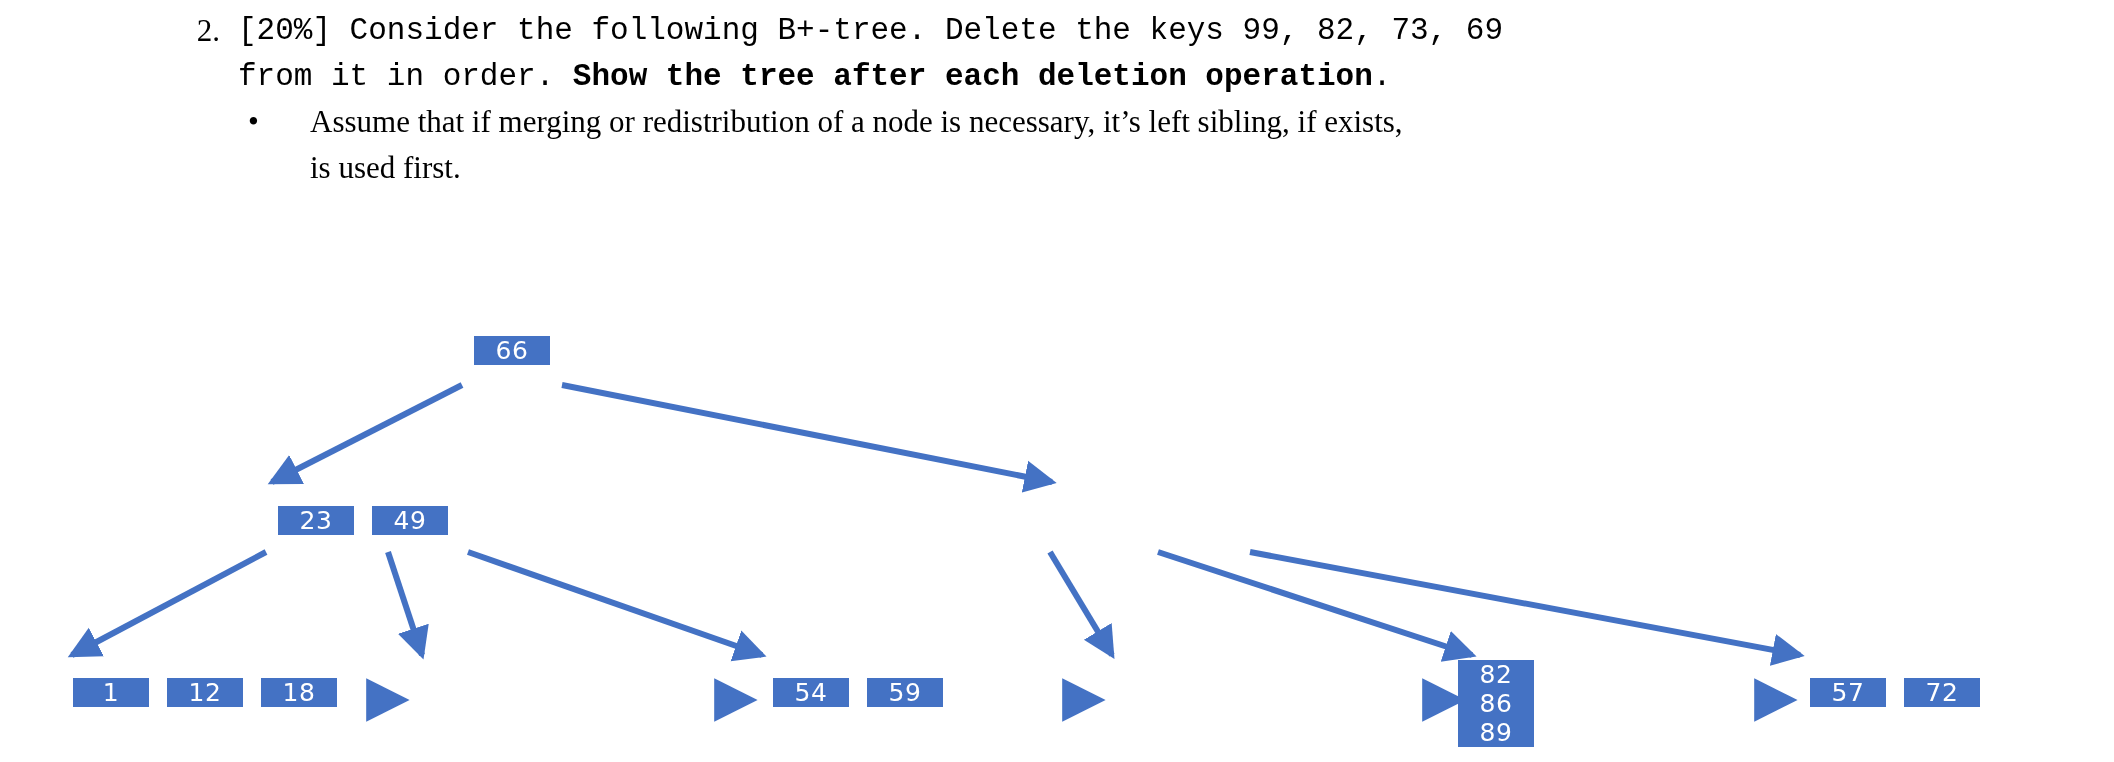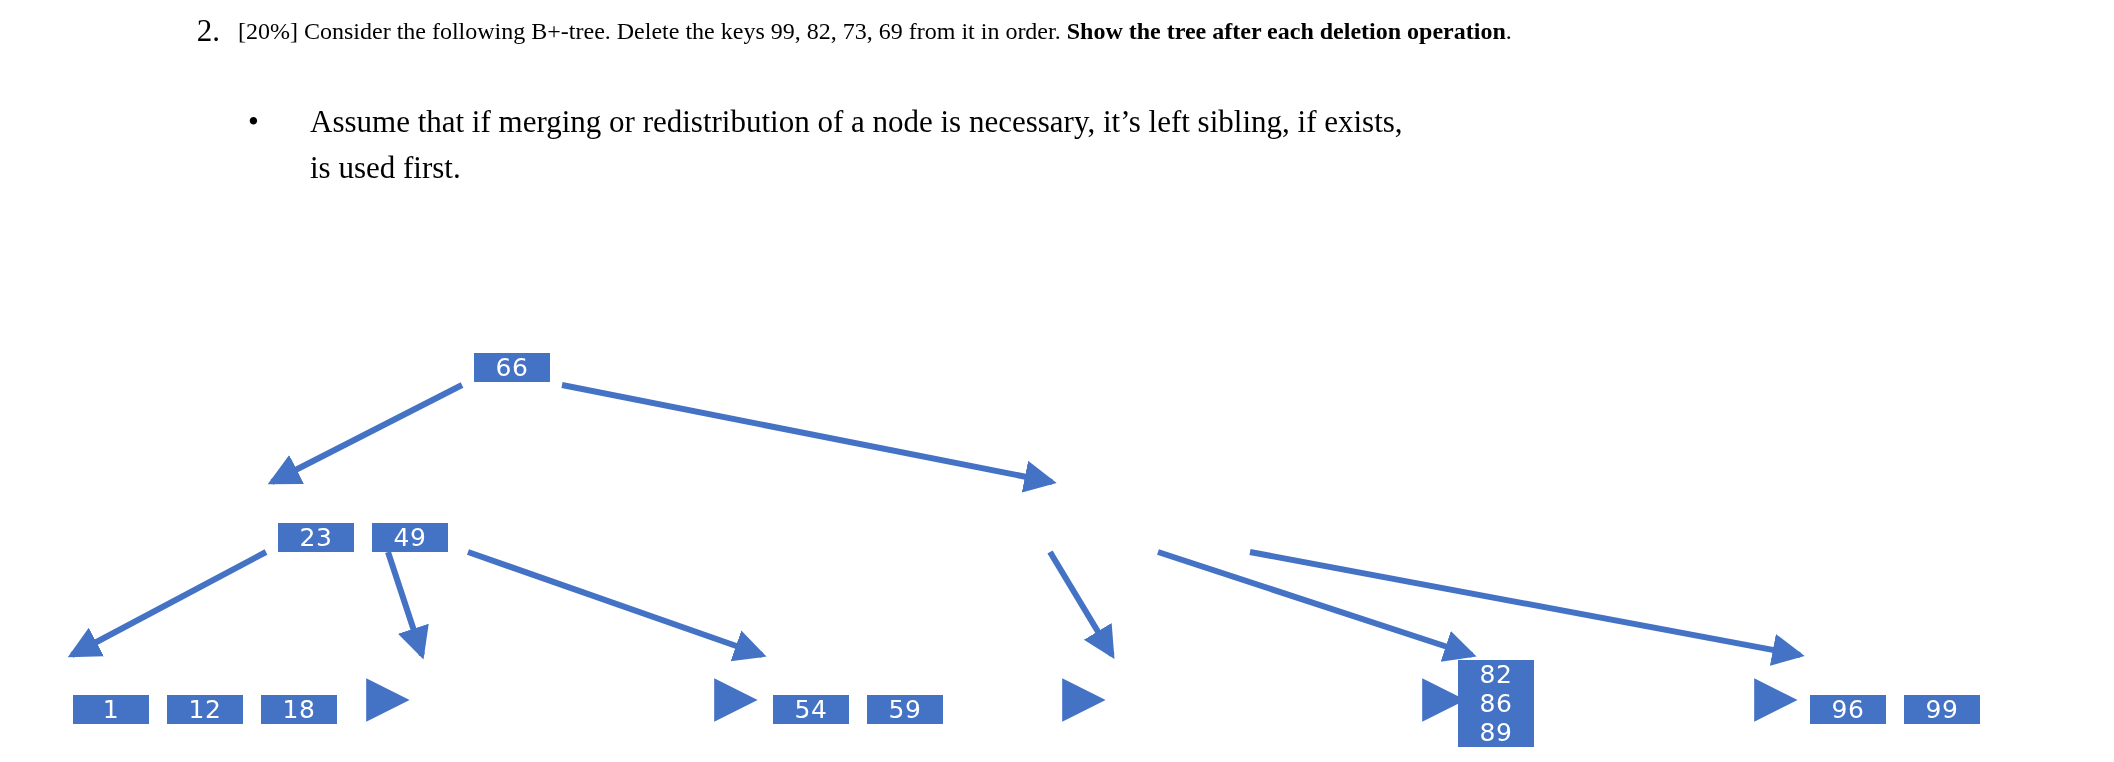--- a/index.html
+++ b/index.html
@@ -20,23 +20,24 @@
   }
   .q-num{
     width:70px;
     text-align:right;
     padding-right:18px;
     font-size:31px;
     line-height:46px;
     flex:0 0 auto;
   }
   .q-body{
-    font-size:24px;
+    font-size:31px;
     line-height:46px;
     max-width:1330px;
+    font-family:Liberation Mono, monospace;
   }
   #q-line1{ position:absolute; left:150px; top:8px; display:flex; }
   .bold{ font-weight:bold; }
 
   .bullet-row{
     position:absolute;
     left:248px;
     top:99px;
     display:flex;
     align-items:flex-start;
@@ -61,21 +62,21 @@
     left:0;top:0;
     width:2114px;height:762px;
     pointer-events:none;
   }
   #nodes{
     position:absolute;left:0;top:0;width:2114px;height:762px;
   }
   .bp-node{
     position:absolute;
     display:flex;
-    align-items:flex-end;
+    align-items:center;
     height:64px;
     box-sizing:border-box;
   }
   .ptr{
     width:18px;
     background:#8ECC4C;
     flex:0 0 auto;
   }
   .ptr.slim{ width:11px; }
   .cell{
@@ -202,21 +203,21 @@
     <div class="cell">82</div>
     <div class="ptr"></div>
     <div class="cell">86</div>
     <div class="ptr"></div>
     <div class="cell">89</div>
     <div class="ptr"></div>
   </div>
 
   <div class="bp-node" style="left:1792px;top:660px;">
     <div class="ptr"></div>
-    <div class="cell">96</div>
-    <div class="ptr"></div>
-    <div class="cell">99</div>
+    <div class="cell">57</div>
+    <div class="ptr"></div>
+    <div class="cell">72</div>
     <div class="ptr"></div>
     <div class="cell empty"></div>
     <div class="ptr slim"></div>
   </div>
 
 </div>
 
 </body></html>

